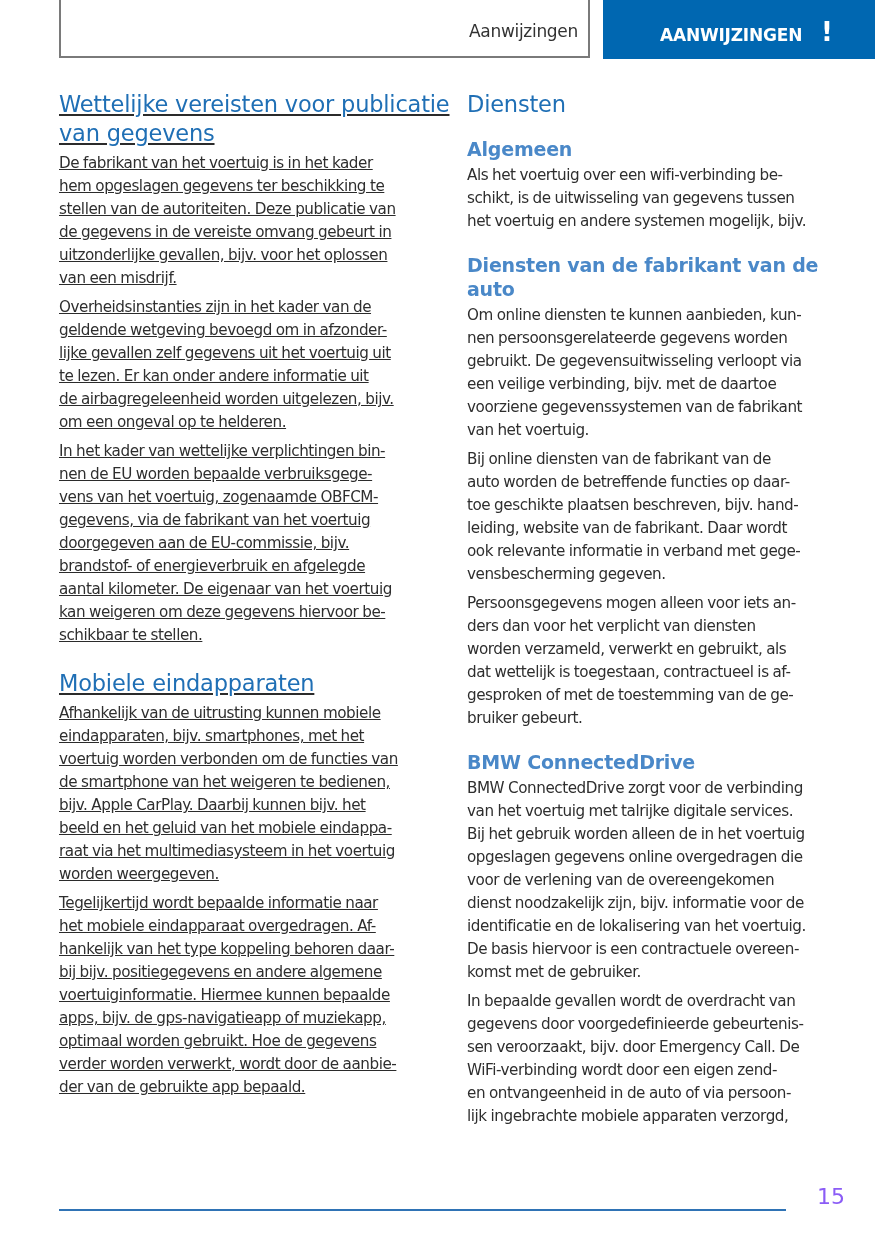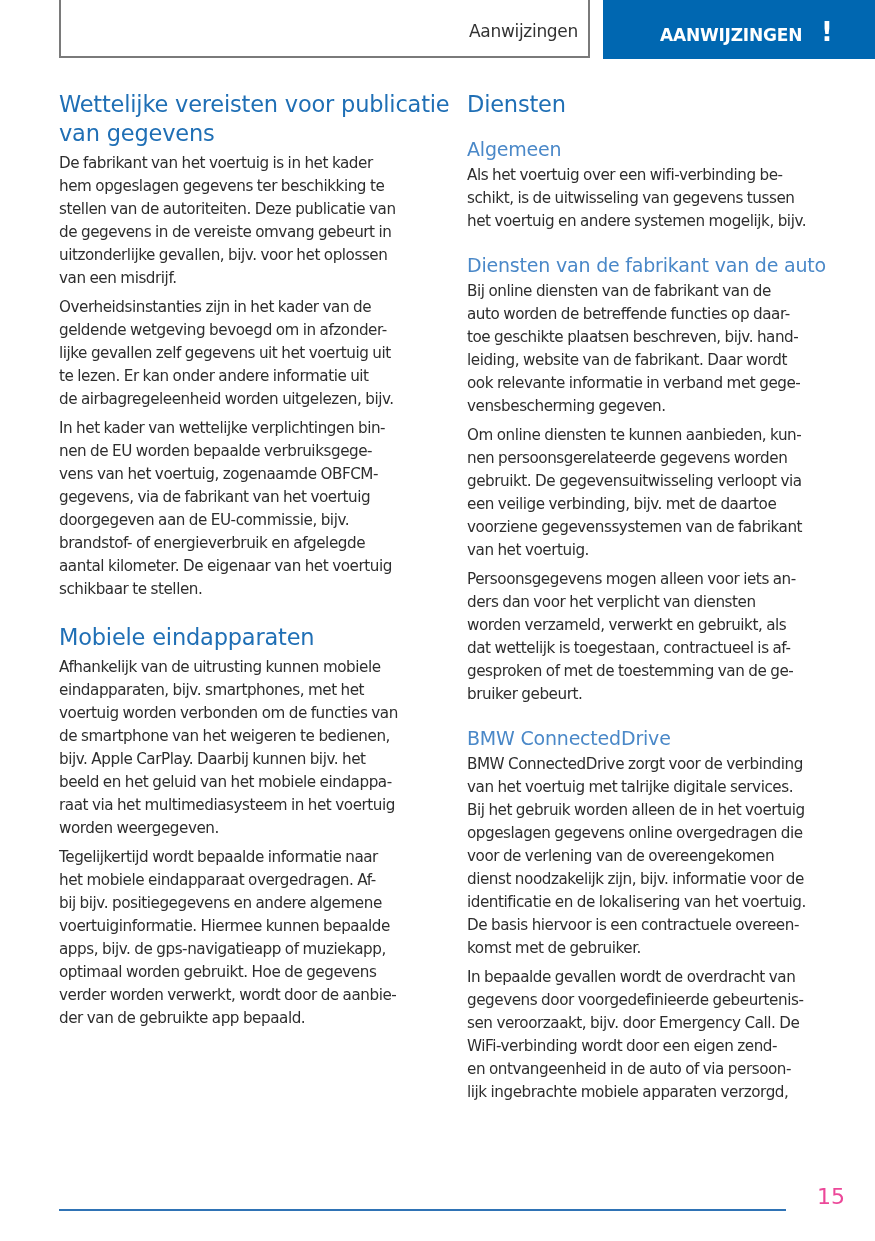--- a/index.html
+++ b/index.html
@@ -57,35 +57,35 @@
       top: 19px;
       font-size: 26px;
       font-weight: bold;
       line-height: 1;
     }
     .column {
       position: absolute;
       top: 90px;
       width: 385px;
     }
-    .col-left { left: 59px; }
+    .col-left { left: 59px; text-decoration: underline; }
     .col-right { left: 467px; }
     .col-right { width: 385px; }
 
     h1.section-title {
       margin: 0 0 4px 0;
       font-weight: normal;
       font-size: 22.5px;
       line-height: 29px;
       color: #1f6fb5;
       letter-spacing: -0.2px;
     }
     h2.subsection-title {
       margin: 0 0 3px 0;
-      font-weight: normal;
+      font-weight: bold;
       font-size: 19px;
       line-height: 24px;
       color: #4a88c8;
       letter-spacing: -0.2px;
     }
     p.body-text {
       margin: 0 0 6px 0;
       font-size: 15.2px;
       line-height: 23px;
       color: #2e2e2e;
@@ -104,21 +104,21 @@
       top: 1209px;
       width: 727px;
       height: 2px;
       background: #2f73b5;
     }
     .page-number {
       position: absolute;
       right: 30px;
       top: 1184px;
       font-size: 22px;
-      color: #ec4899;
+      color: #8b5cf6;
     }
   </style>
 </head>
 <body>
 
 <div class="header-box">
   <span class="header-section">Aanwijzingen</span>
 </div>
 <div class="chapter-tab">
   <span class="tab-label">AANWIJZINGEN</span>
@@ -138,29 +138,31 @@
     <span class="line">de gegevens in de vereiste omvang gebeurt in</span>
     <span class="line">uitzonderlijke gevallen, bijv. voor het oplossen</span>
     <span class="line">van een misdrijf.</span>
   </p>
   <p class="body-text">
     <span class="line">Overheidsinstanties zijn in het kader van de</span>
     <span class="line">geldende wetgeving bevoegd om in afzonder-</span>
     <span class="line">lijke gevallen zelf gegevens uit het voertuig uit</span>
     <span class="line">te lezen. Er kan onder andere informatie uit</span>
     <span class="line">de airbagregeleenheid worden uitgelezen, bijv.</span>
+    <span class="line">om een ongeval op te helderen.</span>
   </p>
   <p class="body-text">
     <span class="line">In het kader van wettelijke verplichtingen bin-</span>
     <span class="line">nen de EU worden bepaalde verbruiksgege-</span>
     <span class="line">vens van het voertuig, zogenaamde OBFCM-</span>
     <span class="line">gegevens, via de fabrikant van het voertuig</span>
     <span class="line">doorgegeven aan de EU-commissie, bijv.</span>
     <span class="line">brandstof- of energieverbruik en afgelegde</span>
     <span class="line">aantal kilometer. De eigenaar van het voertuig</span>
+    <span class="line">kan weigeren om deze gegevens hiervoor be-</span>
     <span class="line">schikbaar te stellen.</span>
   </p>
 
   <div class="gap-h1"></div>
 
   <h1 class="section-title">
     <span class="line">Mobiele eindapparaten</span>
   </h1>
   <p class="body-text">
     <span class="line">Afhankelijk van de uitrusting kunnen mobiele</span>
@@ -168,20 +170,21 @@
     <span class="line">voertuig worden verbonden om de functies van</span>
     <span class="line">de smartphone van het weigeren te bedienen,</span>
     <span class="line">bijv. Apple CarPlay. Daarbij kunnen bijv. het</span>
     <span class="line">beeld en het geluid van het mobiele eindappa-</span>
     <span class="line">raat via het multimediasysteem in het voertuig</span>
     <span class="line">worden weergegeven.</span>
   </p>
   <p class="body-text">
     <span class="line">Tegelijkertijd wordt bepaalde informatie naar</span>
     <span class="line">het mobiele eindapparaat overgedragen. Af-</span>
+    <span class="line">hankelijk van het type koppeling behoren daar-</span>
     <span class="line">bij bijv. positiegegevens en andere algemene</span>
     <span class="line">voertuiginformatie. Hiermee kunnen bepaalde</span>
     <span class="line">apps, bijv. de gps-navigatieapp of muziekapp,</span>
     <span class="line">optimaal worden gebruikt. Hoe de gegevens</span>
     <span class="line">verder worden verwerkt, wordt door de aanbie-</span>
     <span class="line">der van de gebruikte app bepaald.</span>
   </p>
 </div>
 
 <div class="column col-right">
@@ -195,34 +198,34 @@
   <p class="body-text">
     <span class="line">Als het voertuig over een wifi-verbinding be-</span>
     <span class="line">schikt, is de uitwisseling van gegevens tussen</span>
     <span class="line">het voertuig en andere systemen mogelijk, bijv.</span>
   </p>
 
   <div class="gap-h2b"></div>
 
   <h2 class="subsection-title">Diensten van de fabrikant van de auto</h2>
   <p class="body-text">
+    <span class="line">Om online diensten te kunnen aanbieden, kun-</span>
+    <span class="line">nen persoonsgerelateerde gegevens worden</span>
+    <span class="line">gebruikt. De gegevensuitwisseling verloopt via</span>
+    <span class="line">een veilige verbinding, bijv. met de daartoe</span>
+    <span class="line">voorziene gegevenssystemen van de fabrikant</span>
+    <span class="line">van het voertuig.</span>
+  </p>
+  <p class="body-text">
     <span class="line">Bij online diensten van de fabrikant van de</span>
     <span class="line">auto worden de betreffende functies op daar-</span>
     <span class="line">toe geschikte plaatsen beschreven, bijv. hand-</span>
     <span class="line">leiding, website van de fabrikant. Daar wordt</span>
     <span class="line">ook relevante informatie in verband met gege-</span>
     <span class="line">vensbescherming gegeven.</span>
-  </p>
-  <p class="body-text">
-    <span class="line">Om online diensten te kunnen aanbieden, kun-</span>
-    <span class="line">nen persoonsgerelateerde gegevens worden</span>
-    <span class="line">gebruikt. De gegevensuitwisseling verloopt via</span>
-    <span class="line">een veilige verbinding, bijv. met de daartoe</span>
-    <span class="line">voorziene gegevenssystemen van de fabrikant</span>
-    <span class="line">van het voertuig.</span>
   </p>
   <p class="body-text">
     <span class="line">Persoonsgegevens mogen alleen voor iets an-</span>
     <span class="line">ders dan voor het verplicht van diensten</span>
     <span class="line">worden verzameld, verwerkt en gebruikt, als</span>
     <span class="line">dat wettelijk is toegestaan, contractueel is af-</span>
     <span class="line">gesproken of met de toestemming van de ge-</span>
     <span class="line">bruiker gebeurt.</span>
   </p>
 

